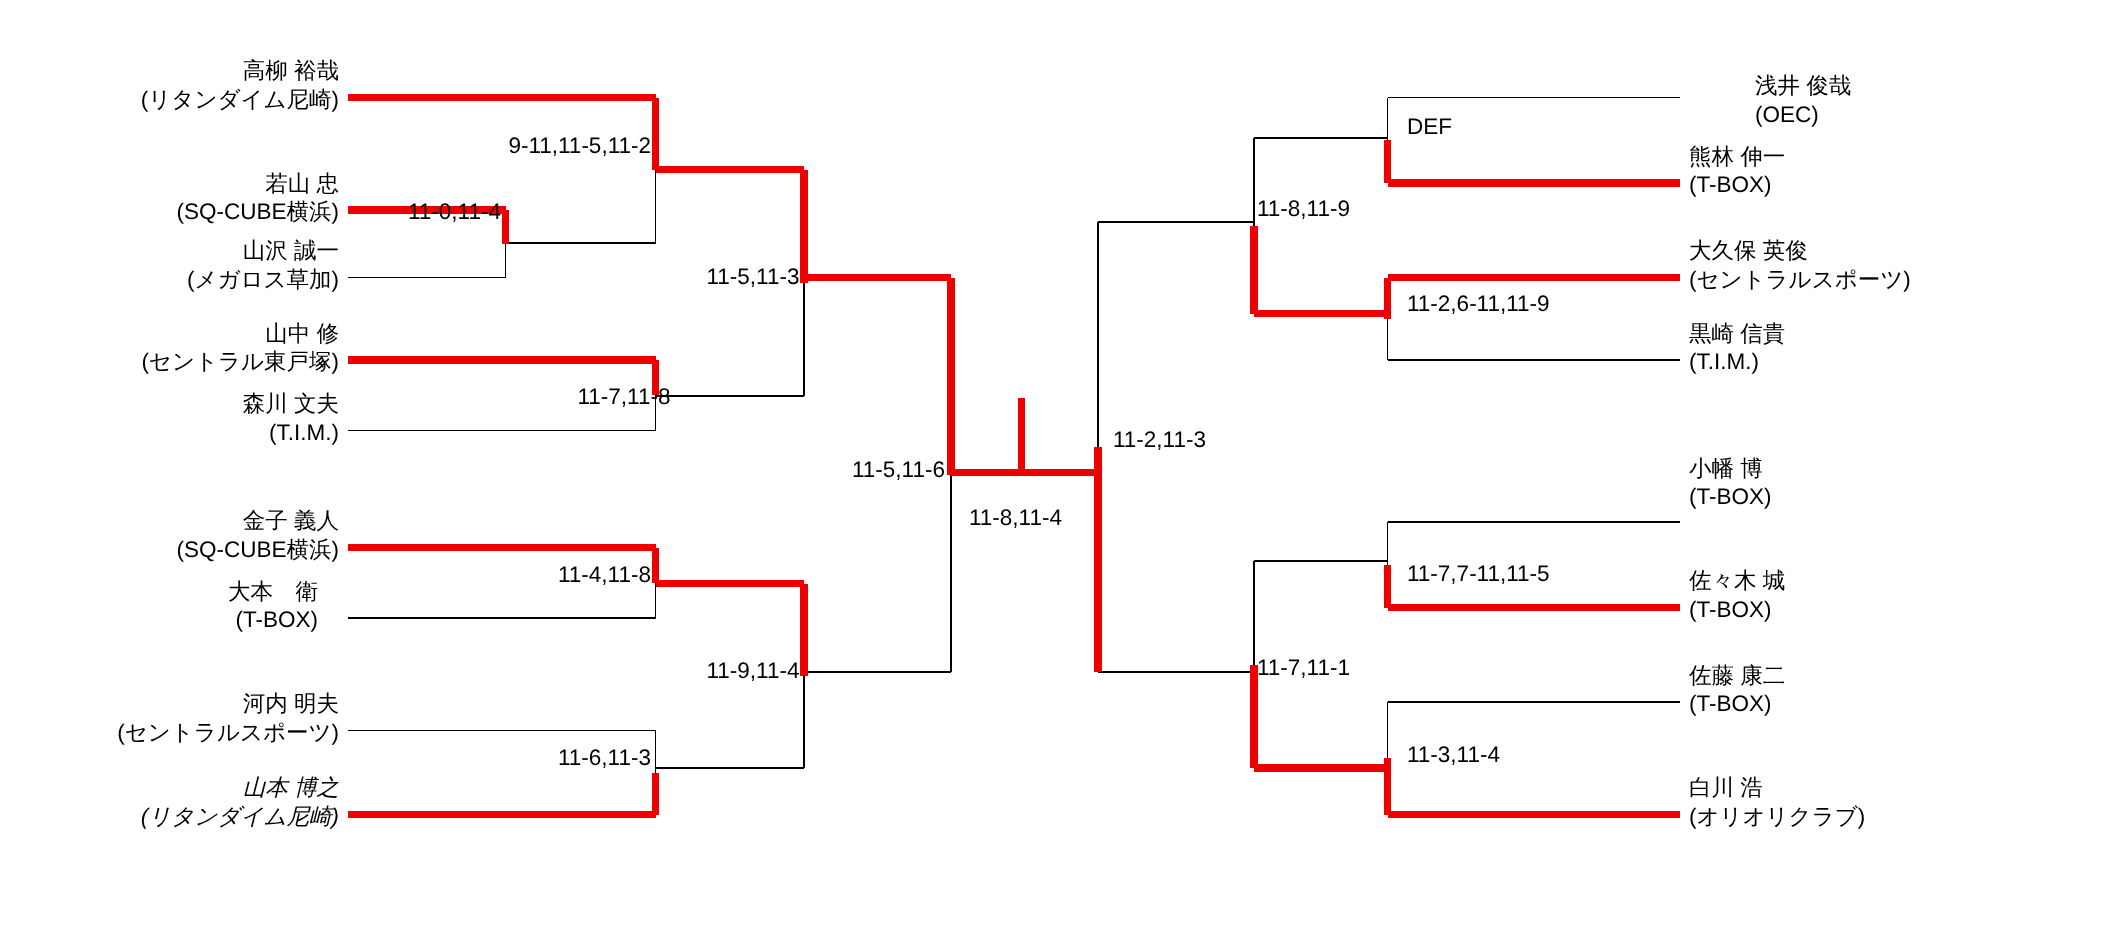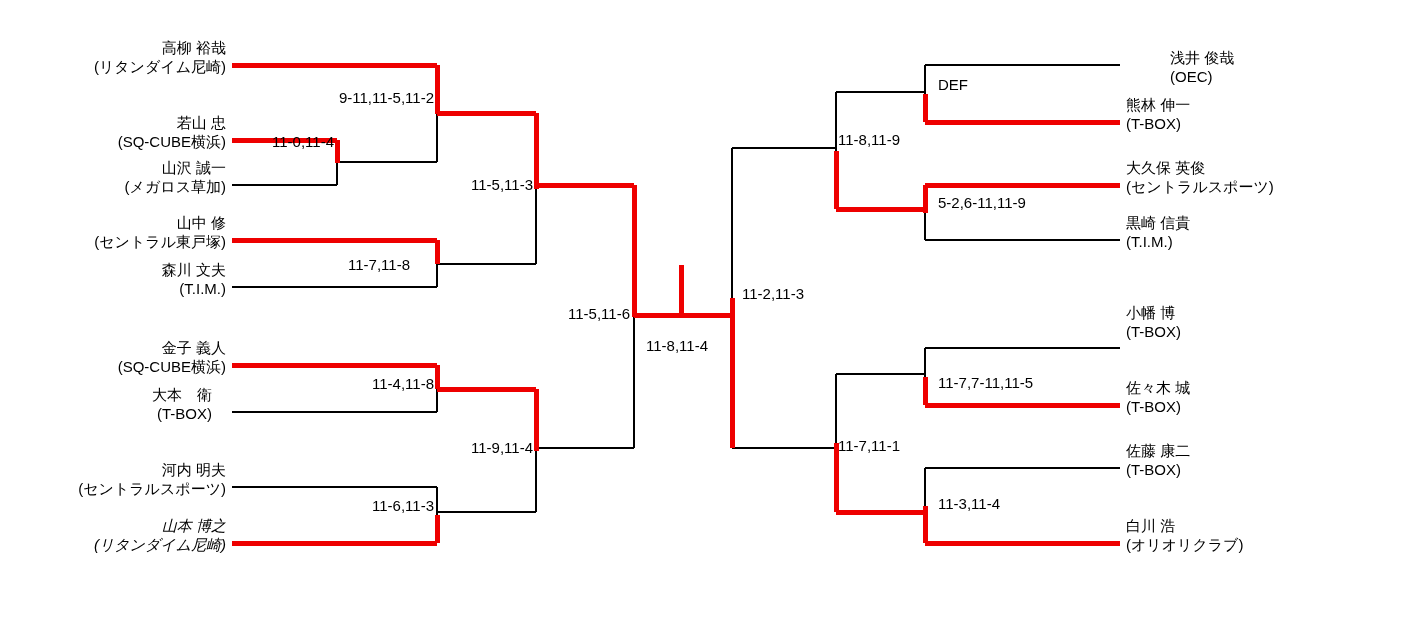--- a/index.html
+++ b/index.html
@@ -200,28 +200,28 @@
         <div>(T-BOX)</div>
       </div>
       <div class="player-block left-align" style="left: 1126px; top: 516px;">
         <div>白川 浩</div>
         <div>(オリオリクラブ)</div>
       </div>
     </div>
   <div id="score-labels">
       <div class="score-label anchor-right" style="right: 1076px; top: 134px;">11-0,11-4</div>
       <div class="score-label anchor-right" style="right: 976px; top: 90px;">9-11,11-5,11-2</div>
-      <div class="score-label anchor-right" style="right: 1000px; top: 257px;">11-7,11-8</div>
+      <div class="score-label anchor-right" style="right: 963px; top: 257px;">11-7,11-8</div>
       <div class="score-label anchor-right" style="right: 877px; top: 177px;">11-5,11-3</div>
       <div class="score-label anchor-right" style="right: 976px; top: 376px;">11-4,11-8</div>
       <div class="score-label anchor-right" style="right: 976px; top: 498px;">11-6,11-3</div>
       <div class="score-label anchor-right" style="right: 877px; top: 440px;">11-9,11-4</div>
       <div class="score-label anchor-right" style="right: 780px; top: 306px;">11-5,11-6</div>
       <div class="score-label anchor-left" style="left: 938px; top: 77px;">DEF</div>
-      <div class="score-label anchor-left" style="left: 938px; top: 195px;">5-2,6-11,11-9</div>
+      <div class="score-label anchor-left" style="left: 938px; top: 195px;">11-2,6-11,11-9</div>
       <div class="score-label anchor-left" style="left: 838px; top: 132px;">11-8,11-9</div>
       <div class="score-label anchor-left" style="left: 938px; top: 375px;">11-7,7-11,11-5</div>
       <div class="score-label anchor-left" style="left: 938px; top: 496px;">11-3,11-4</div>
       <div class="score-label anchor-left" style="left: 838px; top: 438px;">11-7,11-1</div>
       <div class="score-label anchor-left" style="left: 742px; top: 286px;">11-2,11-3</div>
       <div class="score-label anchor-left" style="left: 646px; top: 338px;">11-8,11-4</div>
     </div>
 
 </div>
 

